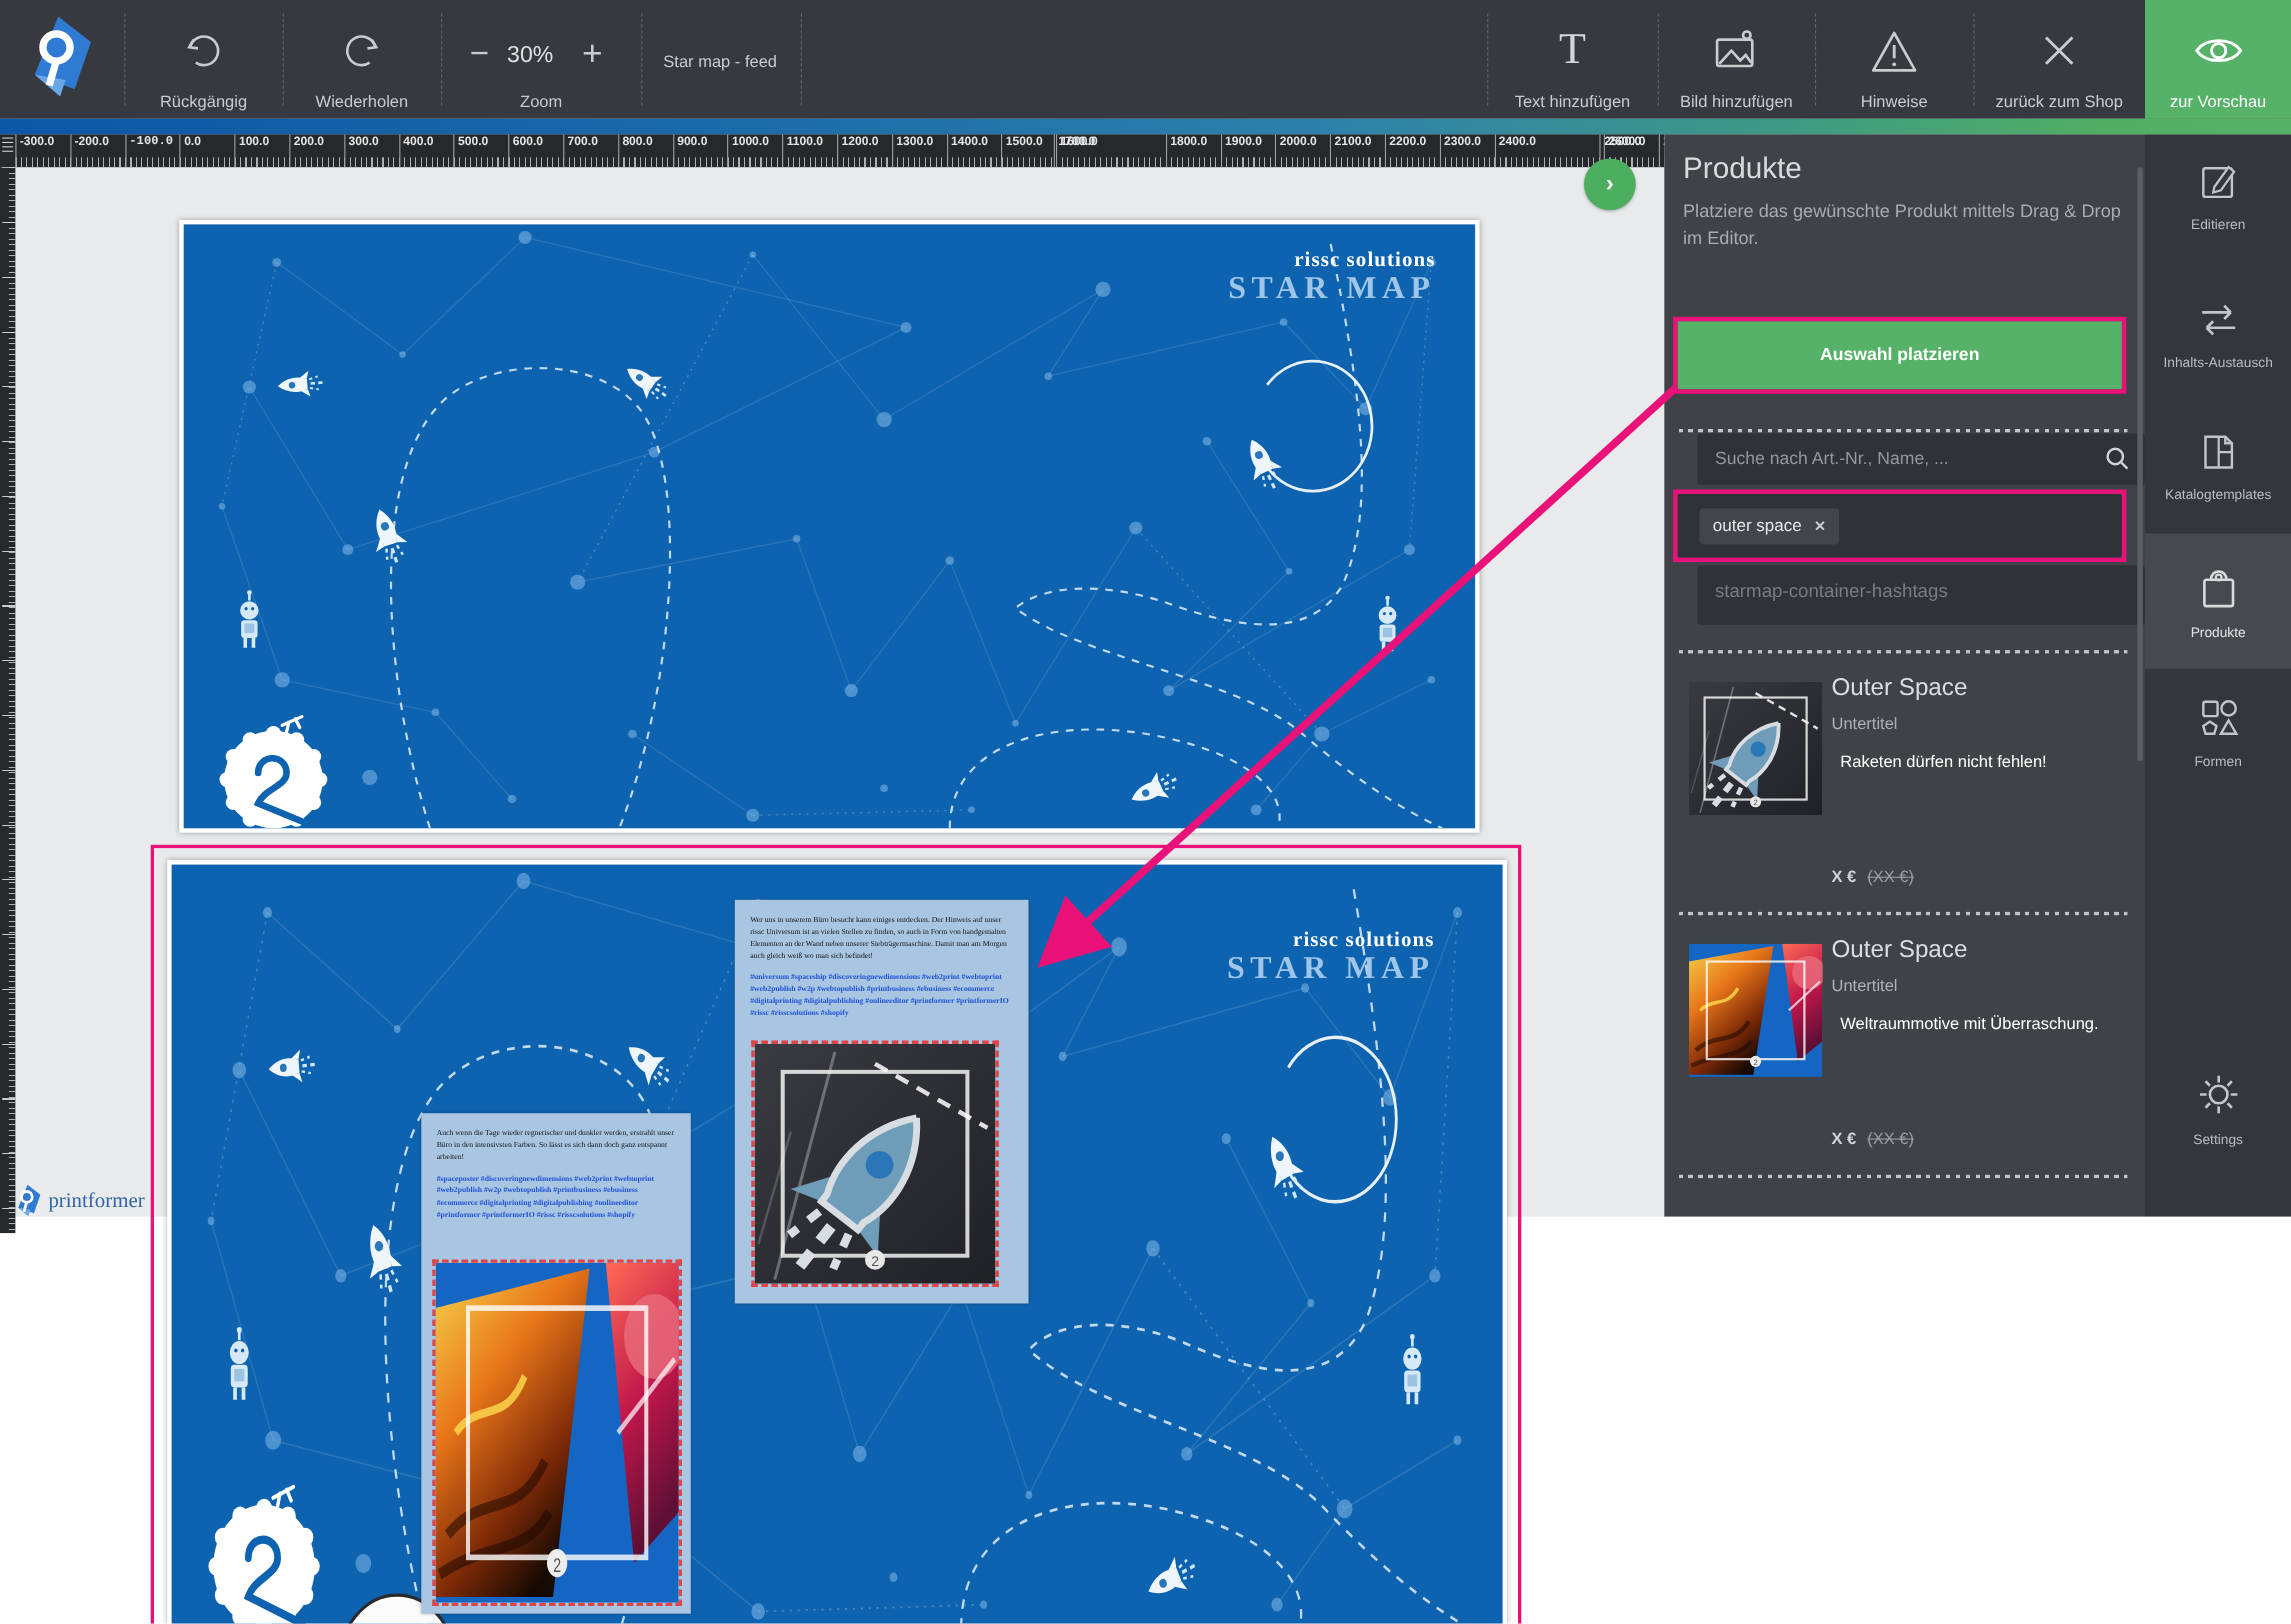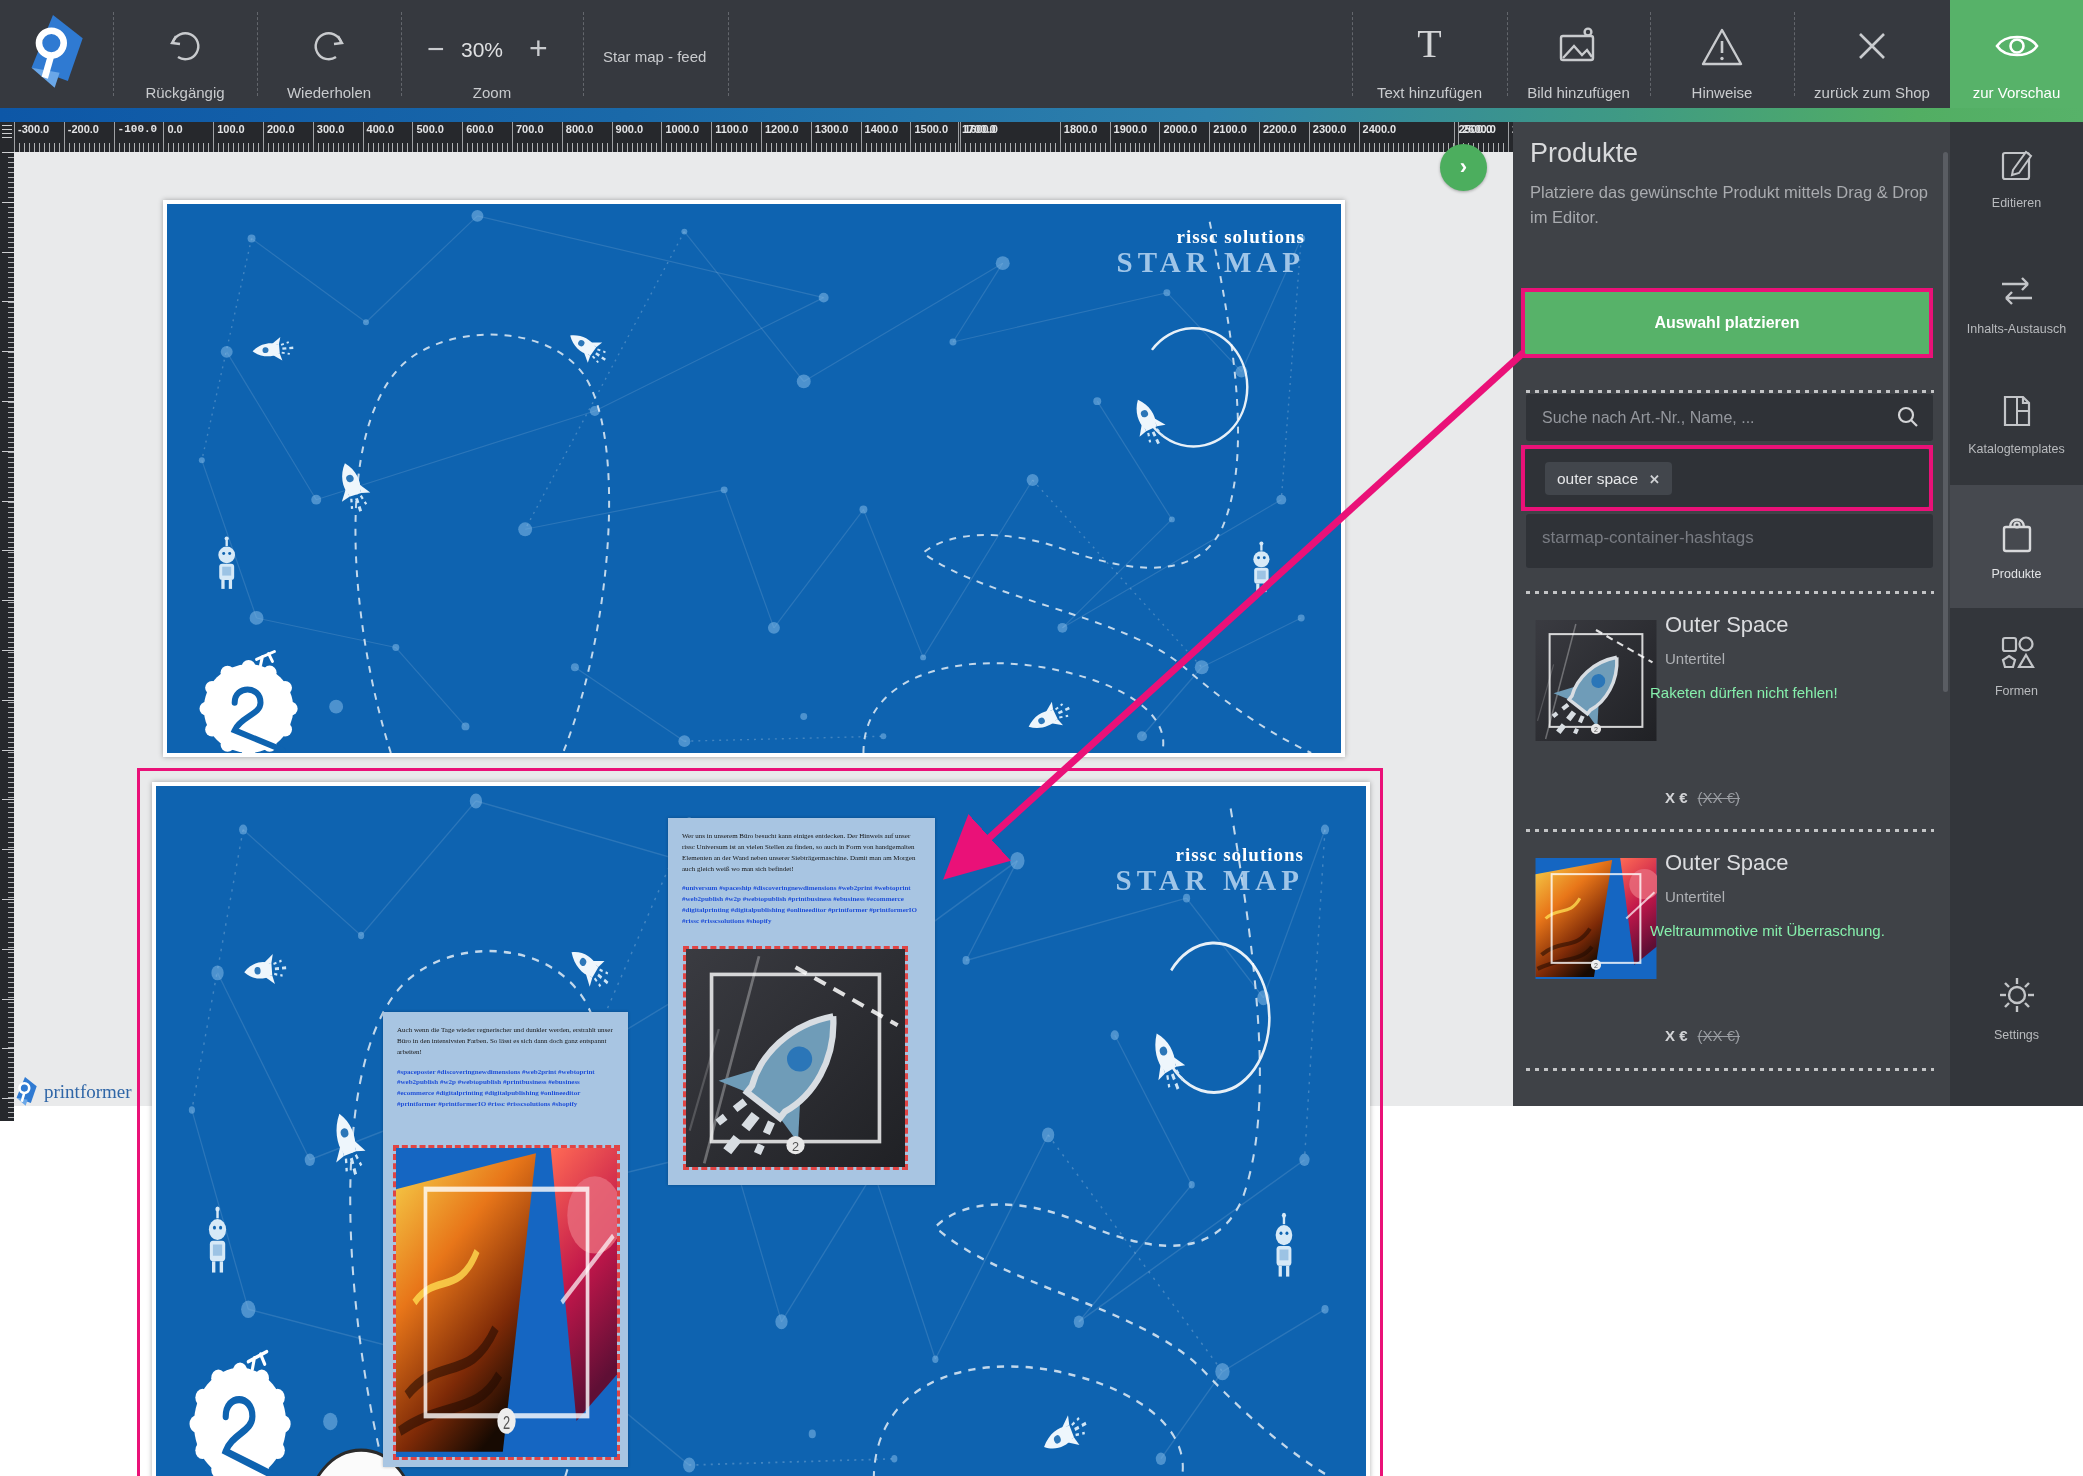--- a/index.html
+++ b/index.html
@@ -44,31 +44,31 @@
   .hl{position:absolute;border:4px solid #ea1178;box-sizing:border-box;z-index:30;pointer-events:none;}
   #doc2sel{border-width:3px;z-index:6;}
   
   #panel{left:1513px;top:122px;width:437px;height:984px;background:#3f4247;z-index:10;}
   #panel h1{margin:0;position:absolute;left:17px;top:16px;font-size:27px;font-weight:normal;color:#d9dadc;}
   #panel .sub{position:absolute;left:17px;top:58px;width:408px;font-size:16.5px;line-height:1.5;color:#a9abaf;}
   .dashsep{position:absolute;left:13px;width:408px;height:3px;
     background:repeating-linear-gradient(90deg,#c3c4c6 0 4px,transparent 4px 9px);}
   #placeBtn{position:absolute;left:0;top:0;width:100%;height:100%;background:#57b269;border:none;
     color:#fff;font-size:16px;font-weight:bold;font-family:inherit;cursor:pointer;}
-  .darkbox{position:absolute;left:13px;width:407px;background:#2f3237;border-radius:3px;box-sizing:border-box;}
+  .darkbox{position:absolute;left:30px;width:407px;background:#2f3237;border-radius:3px;box-sizing:border-box;}
   #searchIn{width:100%;height:100%;background:transparent;border:none;outline:none;color:#d8d9db;
     font-size:16px;font-family:inherit;padding:0 40px 0 16px;box-sizing:border-box;}
   #searchIn::placeholder{color:#94979d;}
   .chip{position:absolute;left:20px;top:13px;height:33px;background:#42464c;border-radius:4px;color:#e6e7e9;
     font-size:15.5px;line-height:33px;padding:0 12px;}
   .chip .x{font-size:13px;font-weight:bold;color:#cfd1d4;margin-left:11px;cursor:pointer;}
   .filtertxt{position:absolute;left:16px;top:14px;font-size:17px;color:#797c83;}
   .prod-title{position:absolute;left:152px;font-size:22px;color:#dcdde0;}
   .prod-sub{position:absolute;left:152px;font-size:15px;color:#aeb0b4;}
-  .prod-desc{position:absolute;left:137px;font-size:15px;color:#86efac;text-align:center;}
+  .prod-desc{position:absolute;left:160px;font-size:15px;color:#ffffff;text-align:center;}
   .thumb{position:absolute;left:22px;width:122px;height:121px;}
   .thumb svg{display:block;width:100%;height:100%;}
   .price{position:absolute;left:152px;font-size:15px;color:#d3d4d7;}
   .price .old{color:#9a9da2;text-decoration:line-through;margin-left:10px;}
   #pscroll{position:absolute;right:2px;top:30px;width:5px;height:540px;background:#5a5d63;border-radius:3px;}
   
   #rail{left:1950px;top:122px;width:133px;height:984px;background:#33363b;z-index:10;}
   .rail-item{position:absolute;left:0;width:133px;text-align:center;color:#b9bbbe;cursor:pointer;}
   .rail-item.active{background:#46494f;}
   .rail-label{font-size:12.5px;margin-top:6px;white-space:nowrap;}

